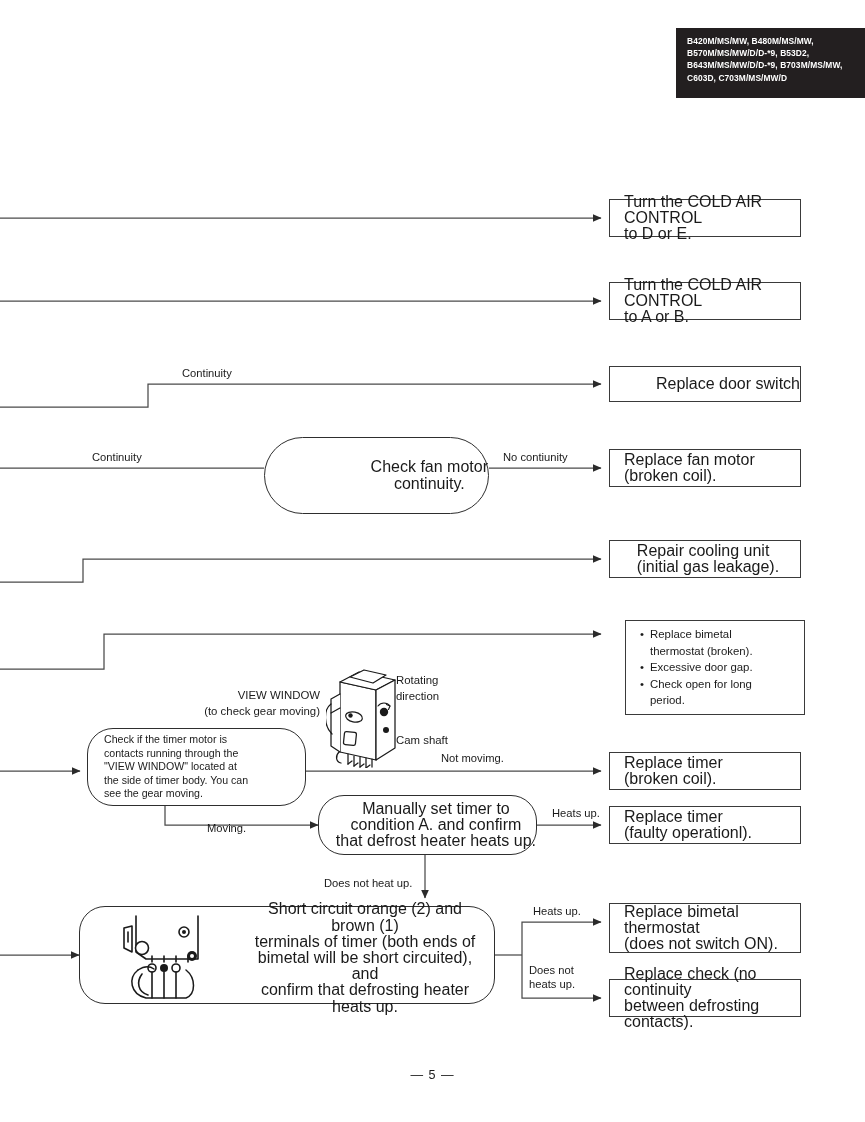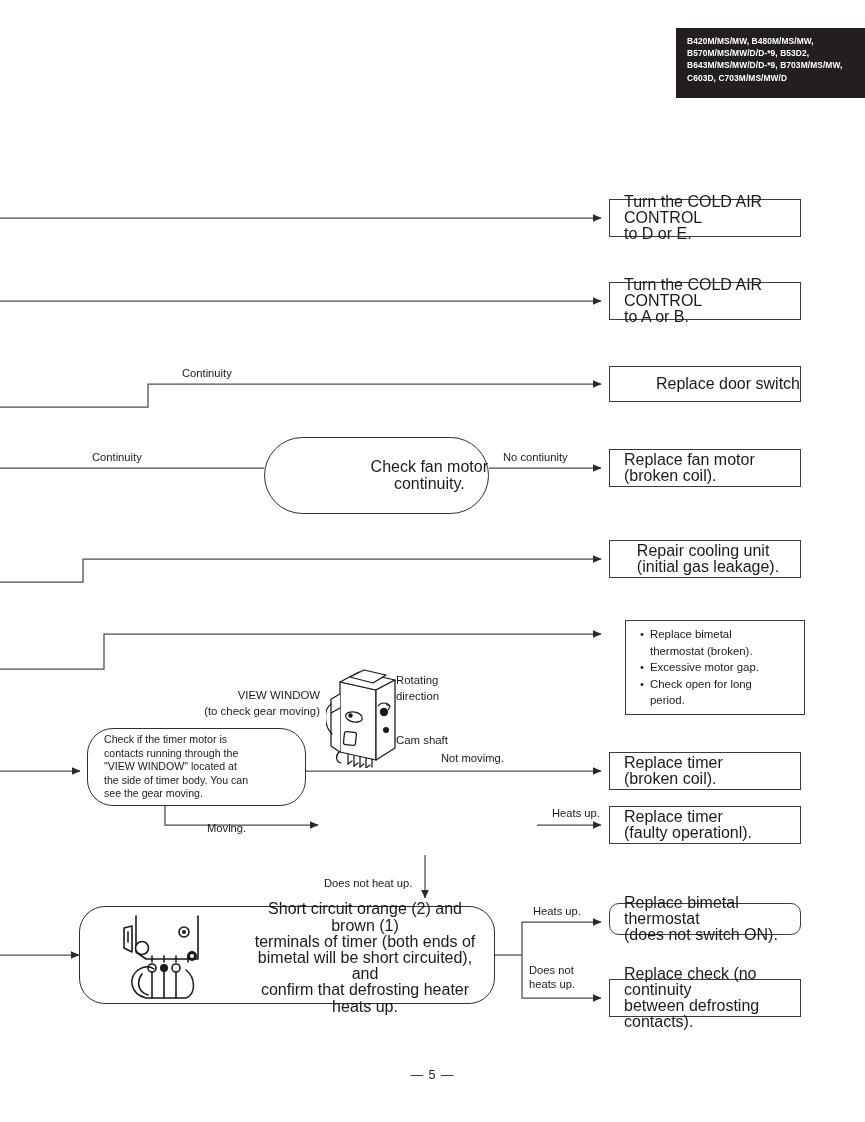--- a/index.html
+++ b/index.html
@@ -203,36 +203,36 @@
   </div>
 
   <div class="node rect pad-l" style="left:609px; top:540px; width:192px; height:38px;align-items:center;">
     <div class="txt">Repair cooling unit
 (initial gas leakage).</div>
   </div>
 
   <div class="node rect bullets" style="left:609px; top:620px; width:180px; height:95px;margin-left:16px;">
     <div class="bullet">Replace bimetal
 thermostat (broken).</div>
-    <div class="bullet">Excessive motor gap.</div>
+    <div class="bullet">Excessive door gap.</div>
     <div class="bullet">Check open for long
 period.</div>
   </div>
 
   <div class="node rect pad-l" style="left:609px; top:752px; width:192px; height:38px;">
     <div class="txt">Replace timer
 (broken coil).</div>
   </div>
 
   <div class="node rect pad-l" style="left:609px; top:806px; width:192px; height:38px;">
     <div class="txt">Replace timer
 (faulty operationl).</div>
   </div>
 
-  <div class="node rect pad-l" style="left:609px; top:903px; width:192px; height:32px;border-radius:10px;">
+  <div class="node rect pad-l" style="left:609px; top:903px; width:192px; height:50px;">
     <div class="txt">Replace bimetal thermostat
 (does not switch ON).</div>
   </div>
 
   <div class="node rect pad-l" style="left:609px; top:979px; width:192px; height:38px;">
     <div class="txt">Replace check (no continuity
 between defrosting contacts).</div>
   </div>
 
   <div class="node stadium center" style="left:264px; top:437px; width:225px; height:77px;">
@@ -241,20 +241,25 @@
   </div>
 
   <div class="node rounded" style="left:87px; top:728px; width:219px; height:78px; padding:0 10px 0 16px;">
     <div class="txt" style="font-size:10.6px; line-height:13.6px;">Check if the timer motor is
 contacts running through the
 "VIEW WINDOW" located at
 the side of timer body. You can
 see the gear moving.</div>
   </div>
 
+  <div class="node rounded center" style="left:318px; top:795px; width:219px; height:60px;">
+    <div class="txt">Manually set timer to
+condition A. and confirm
+that defrost heater heats up.</div>
+  </div>
 
   <div class="node rounded" style="left:79px; top:906px; width:416px; height:98px; padding:6px 12px 0 168px;text-align:center;">
     <div class="txt">Short circuit orange (2) and brown (1)
 terminals of timer (both ends of
 bimetal will be short circuited), and
 confirm that defrosting heater heats up.</div>
   </div>
 
   <div class="elabel" style="left:182px; top:366px;">Continuity</div>
 

